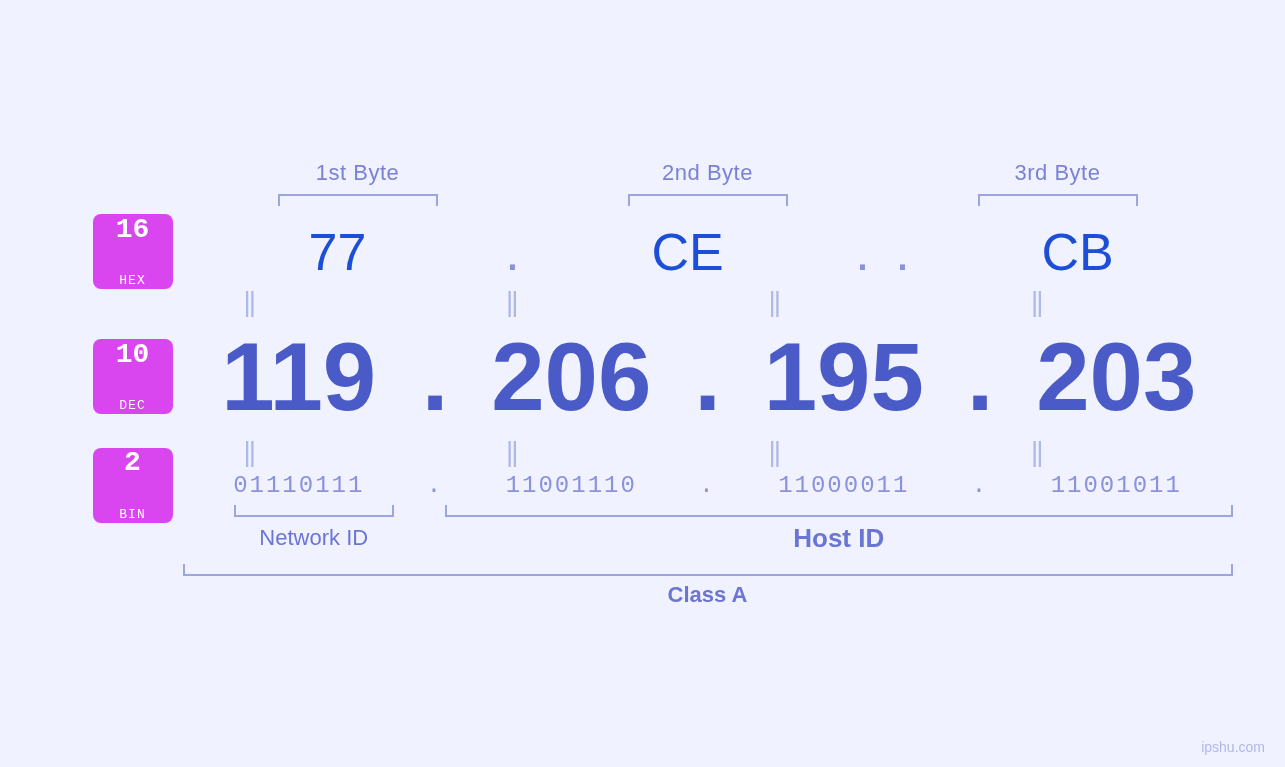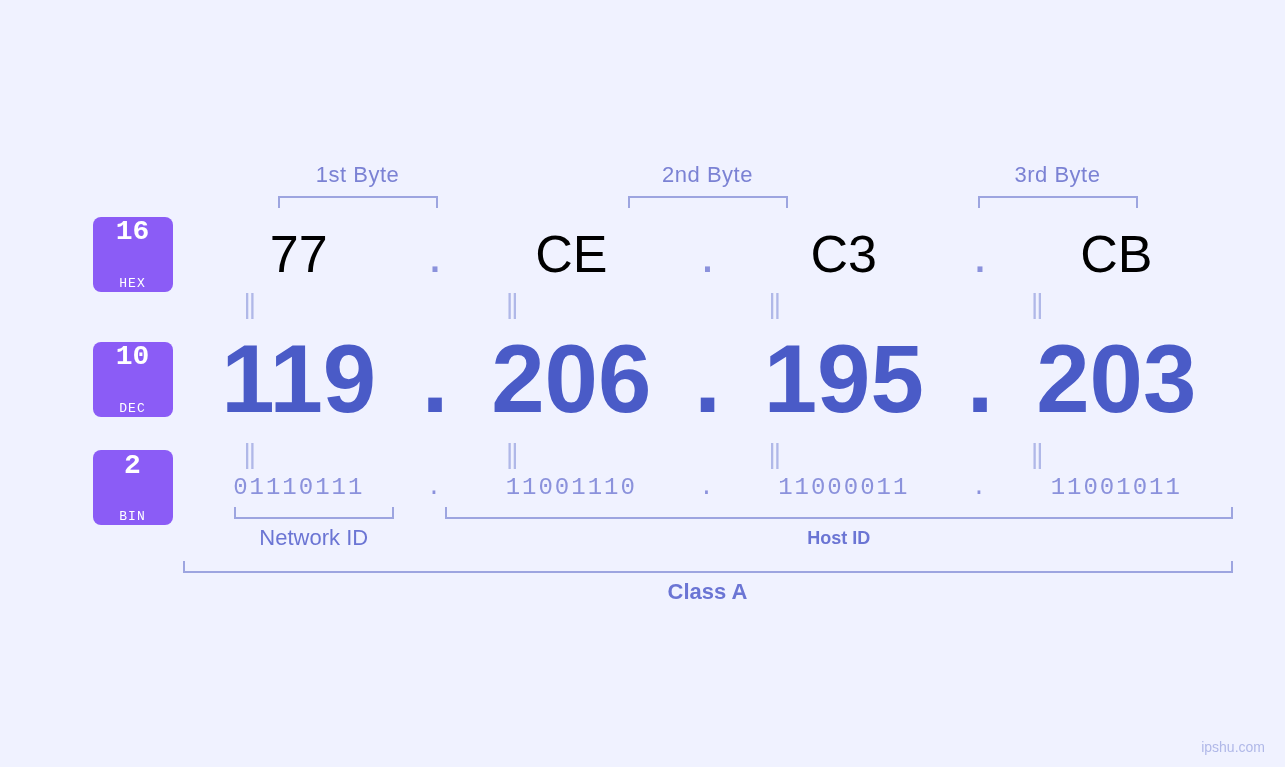--- a/index.html
+++ b/index.html
@@ -55,21 +55,21 @@
       border-left: 2px solid #9da5e0;
       border-right: 2px solid #9da5e0;
     }
 
     
     .badge {
       position: absolute;
       left: 40px;
       width: 80px;
       height: 75px;
-      background: #8b5cf6;
+      background: #d946ef;
       border-radius: 8px;
       display: flex;
       flex-direction: column;
       align-items: center;
       justify-content: center;
       color: white;
       gap: 28px;
     }
 
     .badge-num {
@@ -112,21 +112,21 @@
     }
 
     .dot-cell {
       width: 40px;
       text-align: center;
       color: #7b82d4;
     }
 
     
     .hex-value {
-      color: #000000;
+      color: #1d4ed8;
       font-size: 52px;
       font-family: Arial, sans-serif;
       font-weight: 300;
     }
 
     .hex-dot {
       font-size: 52px;
       color: #8b92dc;
       font-family: Arial, sans-serif;
     }
@@ -209,21 +209,21 @@
       font-size: 22px;
       font-family: Arial, sans-serif;
       font-weight: normal;
     }
 
     .host-label {
       flex: 3;
       display: flex;
       justify-content: center;
       color: #6b75d4;
-      font-size: 18px;
+      font-size: 26px;
       font-family: Arial, sans-serif;
       font-weight: bold;
     }
 
     
     .class-row {
       width: 1050px;
       margin-left: 130px;
       margin-top: 10px;
       position: relative;
@@ -295,23 +295,20 @@
       </div>
       <div class="dot-cell">
         <span class="hex-dot">.</span>
       </div>
       <div class="value-cell">
         <span class="hex-value">CE</span>
       </div>
       <div class="dot-cell">
         <span class="hex-dot">.</span>
       </div>
-      <div class="value-cell">
-        <span class="hex-value">C3</span>
-      </div>
       <div class="dot-cell">
         <span class="hex-dot">.</span>
       </div>
       <div class="value-cell">
         <span class="hex-value">CB</span>
       </div>
     </div>
   </div>
 
   <div class="equals-row">

